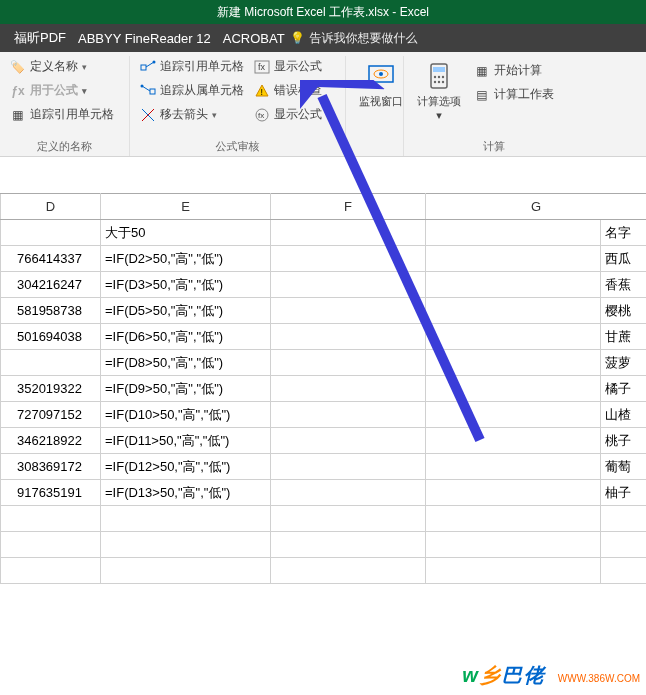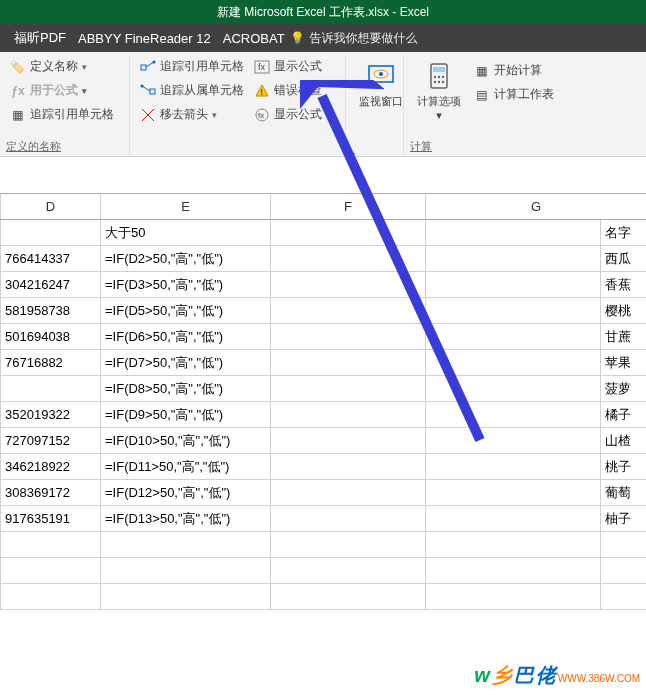--- a/index.html
+++ b/index.html
@@ -6,39 +6,39 @@
   body { font-family: "Microsoft YaHei", Arial, sans-serif; font-size: 12px; background: #fff; width: 646px; height: 695px; overflow: hidden; position: relative; }
   .title-bar { background: #0a6332; color: #fff; height: 24px; line-height: 24px; text-align: center; font-size: 12px; }
   .tab-bar { background: #404040; height: 28px; display: flex; align-items: center; padding: 0 8px; }
   .tab-item { color: #fff; font-size: 13px; padding: 4px 6px; cursor: pointer; }
   .tell-me { color: #fff; font-size: 12px; display: flex; align-items: center; gap: 4px; opacity: 0.9; }
   .tell-me .bulb { font-size: 12px; }
   .ribbon { background: #f3f3f3; height: 105px; border-bottom: 1px solid #d4d4d4; display: flex; padding: 4px 0 0 0; }
   .ribbon-group { display: flex; flex-direction: column; justify-content: space-between; padding: 0 6px; border-right: 1px solid #e0e0e0; }
   .ribbon-group:last-child { border-right: none; }
   .ribbon-group-body { display: flex; flex-wrap: wrap; gap: 2px; align-items: flex-start; }
-  .ribbon-group-label { text-align: left; font-size: 11px; color: #666; padding: 2px 0; text-decoration: underline; }
+  .ribbon-group-label { text-align: center; font-size: 11px; color: #666; padding: 2px 0; }
   .ribbon-btn-sm { display: flex; align-items: center; gap: 4px; padding: 2px 4px; font-size: 12px; color: #444; white-space: nowrap; cursor: pointer; }
   .ribbon-btn-sm.disabled { color: #aaa; cursor: default; font-weight: bold; }
   .ribbon-btn-sm .icon { width: 16px; height: 16px; display: inline-flex; align-items: center; justify-content: center; }
   .ribbon-btn-sm .dd { font-size: 9px; color: #666; }
   .ribbon-stack { display: flex; flex-direction: column; gap: 3px; }
   .ribbon-big { display: flex; flex-direction: column; align-items: center; justify-content: center; padding: 4px 6px; font-size: 11px; color: #444; cursor: pointer; width: 58px; }
   .ribbon-big .icon { width: 32px; height: 32px; margin-bottom: 2px; display: flex; align-items: center; justify-content: center; }
   .spacer { height: 36px; background: #fff; }
   .grid { border-collapse: collapse; width: 100%; table-layout: fixed; }
   .grid th, .grid td { border: 1px solid #d0d0d0; height: 26px; font-size: 13px; padding: 0 4px; text-align: left; font-weight: normal; overflow: hidden; white-space: nowrap; }
   .grid th { background: #fff; text-align: center; color: #333; border-top: 1px solid #aaa; border-bottom: 1px solid #aaa; }
-  .grid td.colD { text-align: left; padding-right: 6px; }
+  .grid td.colD { text-align: center; padding-right: 6px; }
   .arrow { position: absolute; top: 80px; left: 300px; pointer-events: none; z-index: 10; }
   .watermark { position: absolute; right: 6px; bottom: 6px; font-size: 20px; font-weight: bold; font-style: italic; color: #0a5; display: flex; align-items: baseline; gap: 2px; }
   .watermark .logo1 { color: #0a5; }
   .watermark .logo2 { color: #f80; }
   .watermark .logo3 { color: #06c; }
-  .watermark .url { font-size: 10px; color: #f60; font-style: normal; font-weight: normal; margin-left: 0; }
+  .watermark .url { font-size: 10px; color: #f60; font-style: normal; font-weight: normal; margin-left: 12px; }
 </style>
 </head>
 <body>
 
 <div class="title-bar">
   <span>新建 Microsoft Excel 工作表.xlsx - Excel</span>
 </div>
 
 <div class="tab-bar">
   <div class="tab-item">福昕PDF</div>
@@ -131,20 +131,21 @@
           <span class="icon">
             <svg width="16" height="16">
                 <circle cx="8" cy="8" r="6" fill="none" stroke="#888"></circle>
                 <text x="4" y="11" font-size="8" fill="#444">fx</text>
               </svg>
           </span>
           <span>显示公式</span>
         </div>
       </div>
     </div>
+    <div class="ribbon-group-label">公式审核</div>
   </div>
 
   <div class="ribbon-group" style="width:58px;">
     <div class="ribbon-big">
       <span class="icon">
         <svg width="32" height="32">
             <rect x="4" y="6" width="24" height="16" fill="none" stroke="#06c" stroke-width="1.5"></rect>
             <ellipse cx="16" cy="14" rx="7" ry="4" fill="none" stroke="#f80"></ellipse>
             <circle cx="16" cy="14" r="2" fill="#06c"></circle>
           </svg>
@@ -236,27 +237,20 @@
         <td>樱桃</td>
       </tr>
     <tr>
         <td class="colD">501694038</td>
         <td>=IF(D6&gt;50,"高","低")</td>
         <td></td>
         <td></td>
         <td>甘蔗</td>
       </tr>
     <tr>
-        <td class="colD">76716882</td>
-        <td>=IF(D7&gt;50,"高","低")</td>
-        <td></td>
-        <td></td>
-        <td>苹果</td>
-      </tr>
-    <tr>
         <td class="colD"></td>
         <td>=IF(D8&gt;50,"高","低")</td>
         <td></td>
         <td></td>
         <td>菠萝</td>
       </tr>
     <tr>
         <td class="colD">352019322</td>
         <td>=IF(D9&gt;50,"高","低")</td>
         <td></td>

